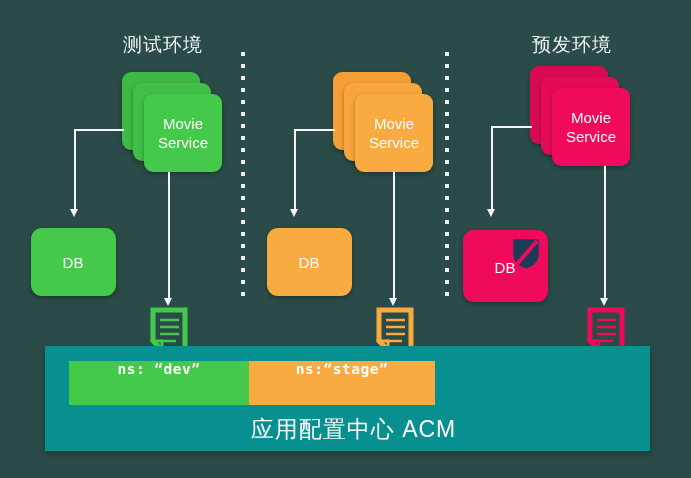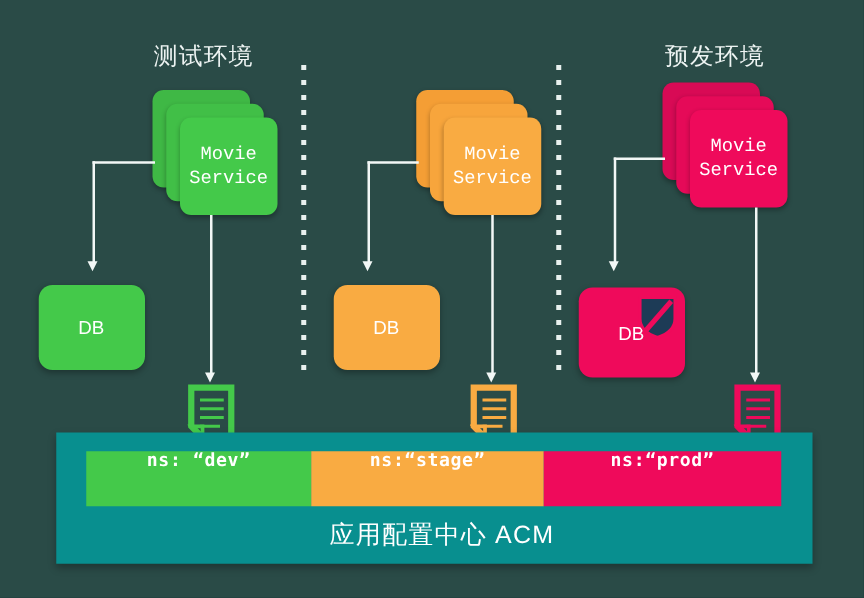--- a/index.html
+++ b/index.html
@@ -30,21 +30,21 @@
   
   .dotted-sep {
     position: absolute;
     width: 4px;
     background-image: linear-gradient(to bottom, #e9f1ef 0px, #e9f1ef 4px, rgba(0,0,0,0) 4px, rgba(0,0,0,0) 12px);
     background-size: 4px 12px;
     background-repeat: repeat-y;
   }
 
   
-  .stack { position: absolute; font-family: Liberation Mono, monospace; }
+  .stack { position: absolute; }
   .stack .card {
     position: absolute;
     width: 78px;
     height: 78px;
     border-radius: 9px;
     box-shadow: 0 2px 4px rgba(0,0,0,0.30);
   }
   .stack .card.c1 { left: 0px;  top: 0px;  }
   .stack .card.c2 { left: 11px; top: 11px; }
   .stack .card.c3 { left: 22px; top: 22px; }
@@ -115,21 +115,21 @@
     letter-spacing: 0.5px;
     white-space: nowrap;
   }
   #acm-caption {
     position: absolute;
     left: 0;
     right: 0;
     top: 68px;
     text-align: center;
     color: #ffffff;
-    font-size: 20px;
+    font-size: 23px;
     letter-spacing: 1px;
     padding-left: 12px;
   }
 </style>
 </head>
 <body>
 
 <div id="stage">
 
   <div class="col-title" style="left:163px; top:32px;">测试环境</div>
@@ -246,20 +246,17 @@
   <div id="acm-bar" style="left:45px; top:346px; width:605px; height:105px;">
 
     <div class="ns-seg" style="left:24px; width:180px; background:#44c94a;">
       <span>ns:  “dev”</span>
     </div>
 
     <div class="ns-seg" style="left:204px; width:186px; background:#f9ab42;">
       <span>ns:“stage”</span>
     </div>
 
-    <div class="ns-seg" style="left:390px; width:190px; background:#ef0a5b;">
-      <span>ns:“prod”</span>
-    </div>
 
     <div id="acm-caption">应用配置中心 ACM</div>
   </div>
 
 </div>
 
 </body></html>

